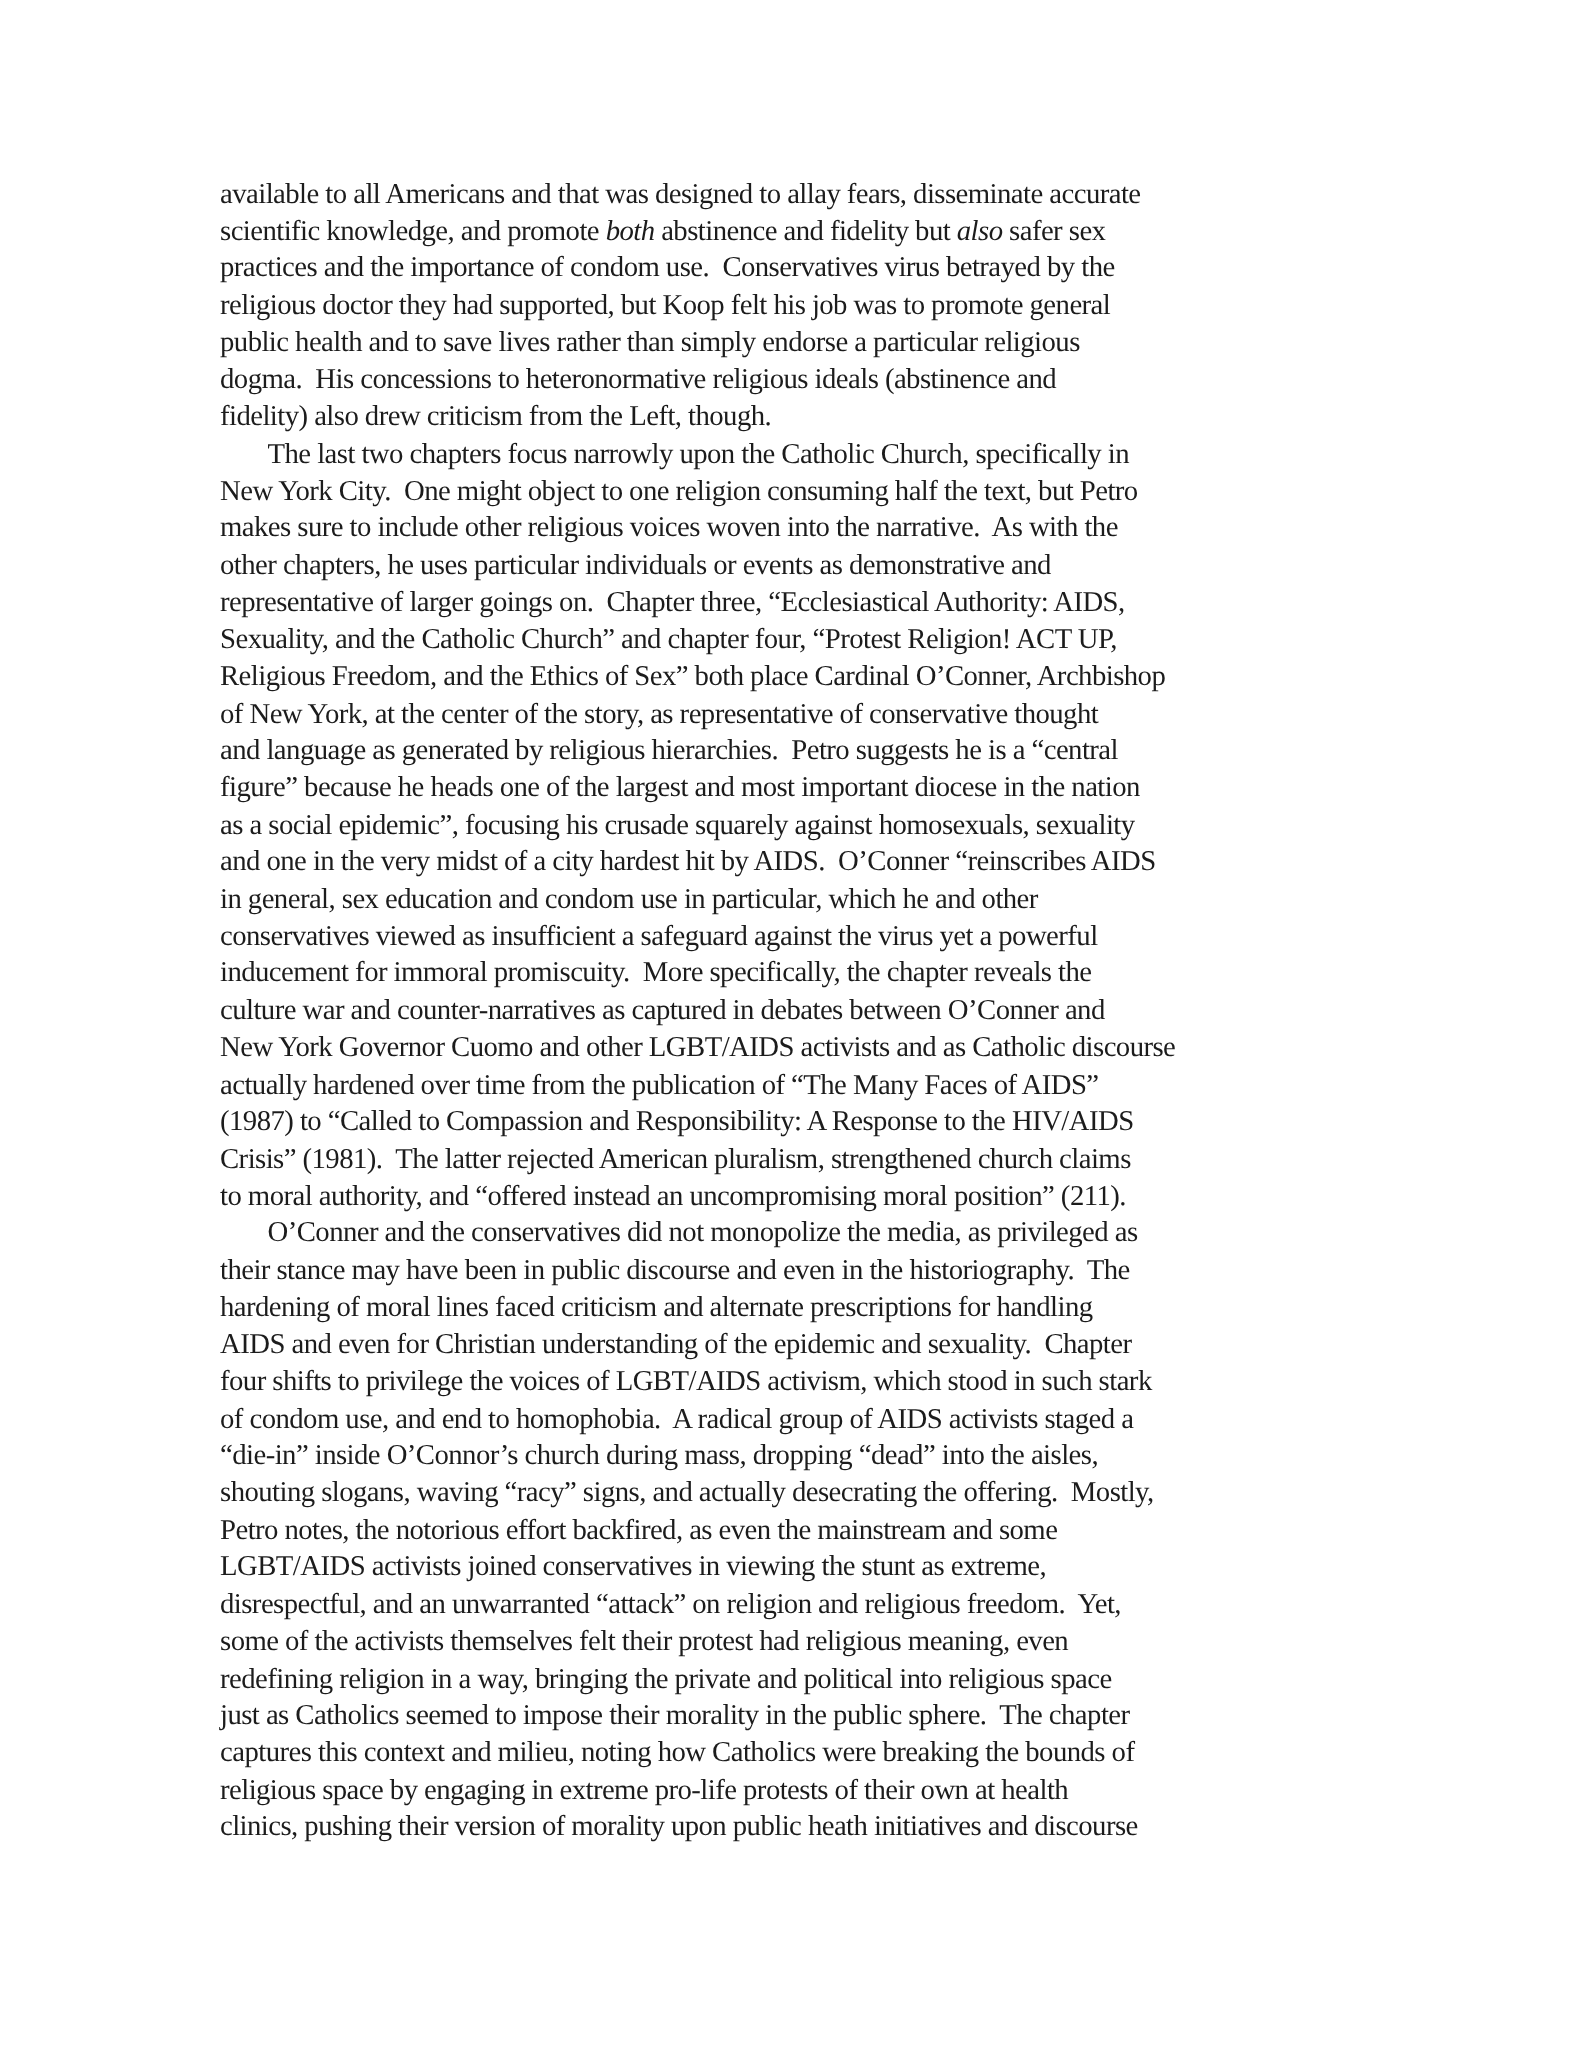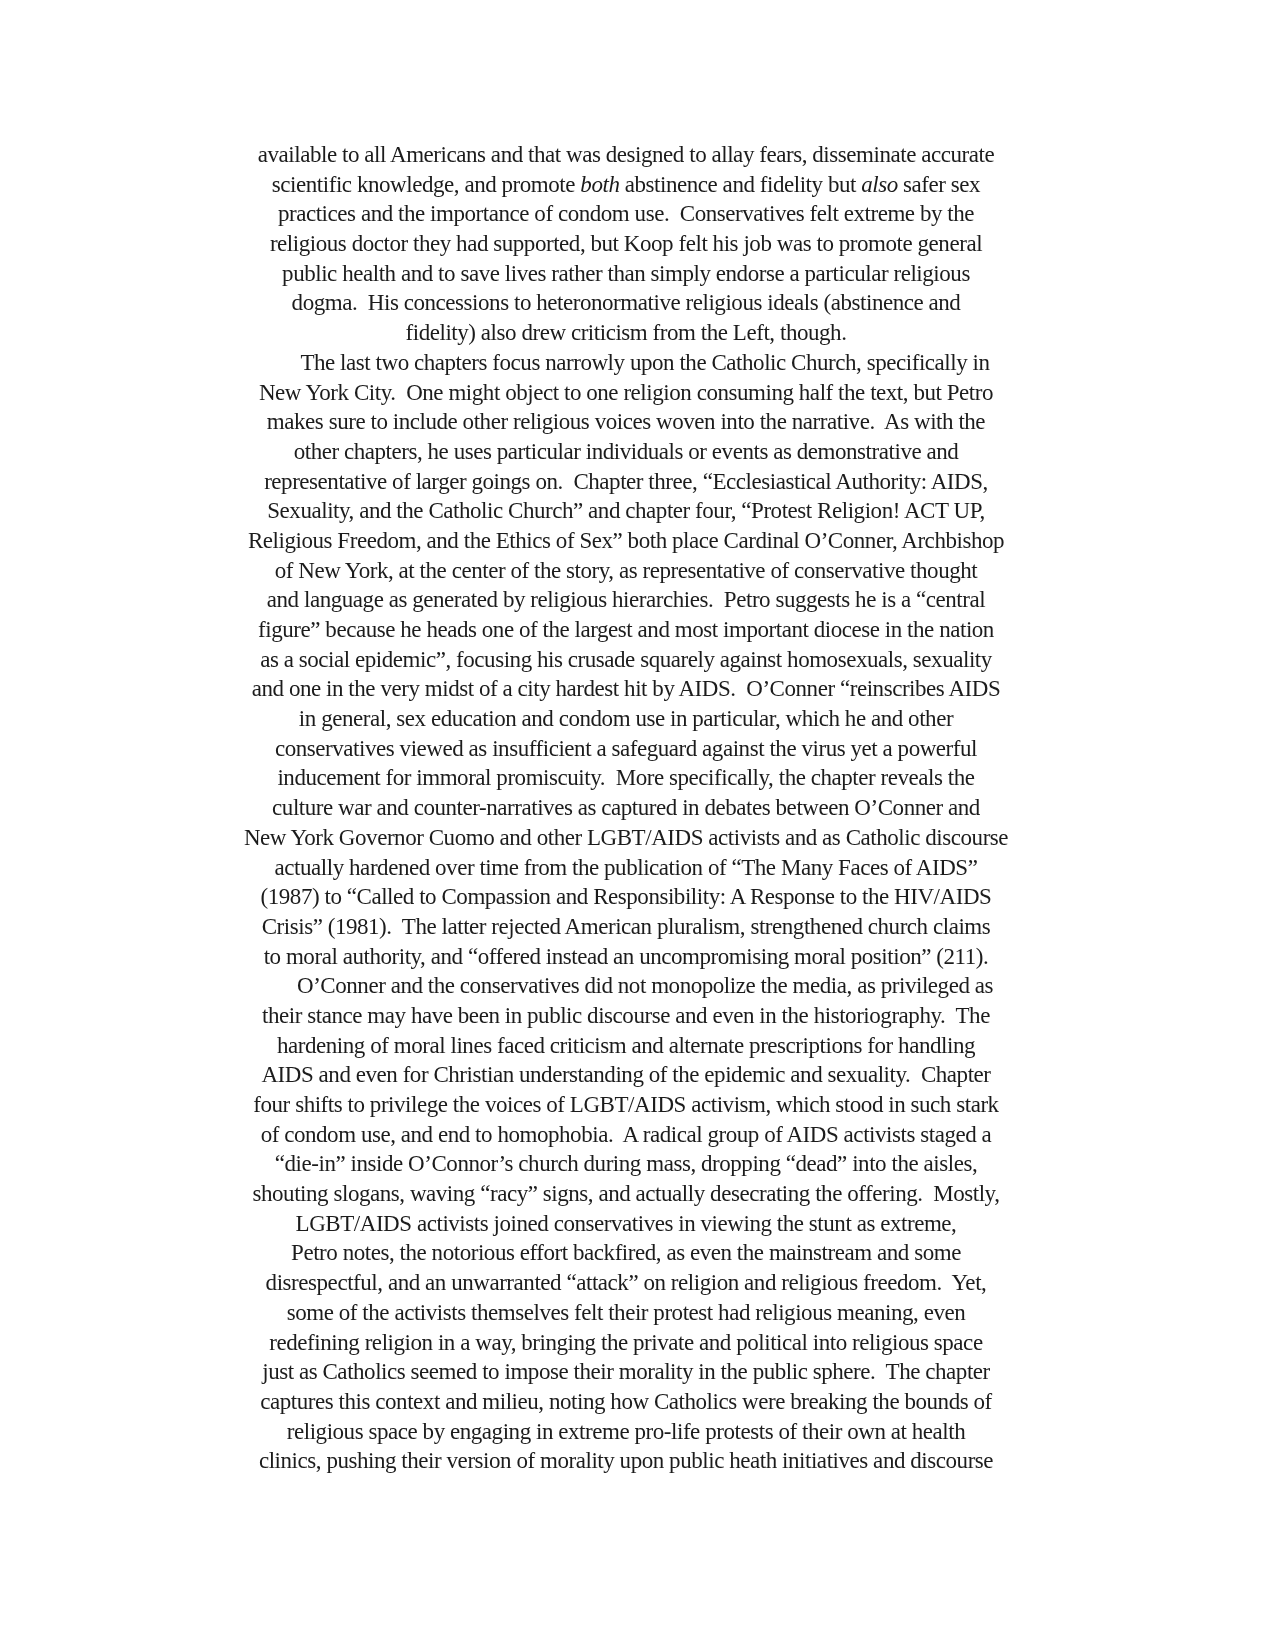--- a/index.html
+++ b/index.html
@@ -14,21 +14,20 @@
     font-family: "Liberation Serif", serif;
   }
   .page {
     position: absolute;
     left: 0;
     top: 0;
     width: 1275px;
     height: 1650px;
     background: #ffffff;
     overflow: hidden;
-    text-align: center;
   }
   .text-block {
     position: absolute;
     left: 176px;
     top: 140px;
     width: 900px;
     color: #1c1c1c;
     font-size: 23px;
     line-height: 29.7px;
     letter-spacing: -0.45px;
@@ -48,21 +47,21 @@
   }
 </style>
 </head>
 <body>
 
 <div class="page">
   <div class="text-block">
       <div class="para">
         <div class="line">available to all Americans and that was designed to allay fears, disseminate accurate</div>
         <div class="line">scientific knowledge, and promote <em>both</em> abstinence and fidelity but <em>also</em> safer sex</div>
-        <div class="line">practices and the importance of condom use.  Conservatives felt extreme by the</div>
+        <div class="line">practices and the importance of condom use.  Conservatives virus betrayed by the</div>
         <div class="line">religious doctor they had supported, but Koop felt his job was to promote general</div>
         <div class="line">public health and to save lives rather than simply endorse a particular religious</div>
         <div class="line">dogma.  His concessions to heteronormative religious ideals (abstinence and</div>
         <div class="line">fidelity) also drew criticism from the Left, though.</div>
       </div>
       <div class="para">
         <div class="line indent">The last two chapters focus narrowly upon the Catholic Church, specifically in</div>
         <div class="line">New York City.  One might object to one religion consuming half the text, but Petro</div>
         <div class="line">makes sure to include other religious voices woven into the narrative.  As with the</div>
         <div class="line">other chapters, he uses particular individuals or events as demonstrative and</div>
@@ -86,22 +85,22 @@
       </div>
       <div class="para">
         <div class="line indent">O’Conner and the conservatives did not monopolize the media, as privileged as</div>
         <div class="line">their stance may have been in public discourse and even in the historiography.  The</div>
         <div class="line">hardening of moral lines faced criticism and alternate prescriptions for handling</div>
         <div class="line">AIDS and even for Christian understanding of the epidemic and sexuality.  Chapter</div>
         <div class="line">four shifts to privilege the voices of LGBT/AIDS activism, which stood in such stark</div>
         <div class="line">of condom use, and end to homophobia.  A radical group of AIDS activists staged a</div>
         <div class="line">“die-in” inside O’Connor’s church during mass, dropping “dead” into the aisles,</div>
         <div class="line">shouting slogans, waving “racy” signs, and actually desecrating the offering.  Mostly,</div>
+        <div class="line">Petro notes, the notorious effort backfired, as even the mainstream and some</div>
         <div class="line">LGBT/AIDS activists joined conservatives in viewing the stunt as extreme,</div>
-        <div class="line">Petro notes, the notorious effort backfired, as even the mainstream and some</div>
         <div class="line">disrespectful, and an unwarranted “attack” on religion and religious freedom.  Yet,</div>
         <div class="line">some of the activists themselves felt their protest had religious meaning, even</div>
         <div class="line">redefining religion in a way, bringing the private and political into religious space</div>
         <div class="line">just as Catholics seemed to impose their morality in the public sphere.  The chapter</div>
         <div class="line">captures this context and milieu, noting how Catholics were breaking the bounds of</div>
         <div class="line">religious space by engaging in extreme pro-life protests of their own at health</div>
         <div class="line">clinics, pushing their version of morality upon public heath initiatives and discourse</div>
       </div>
     </div>
 </div>

